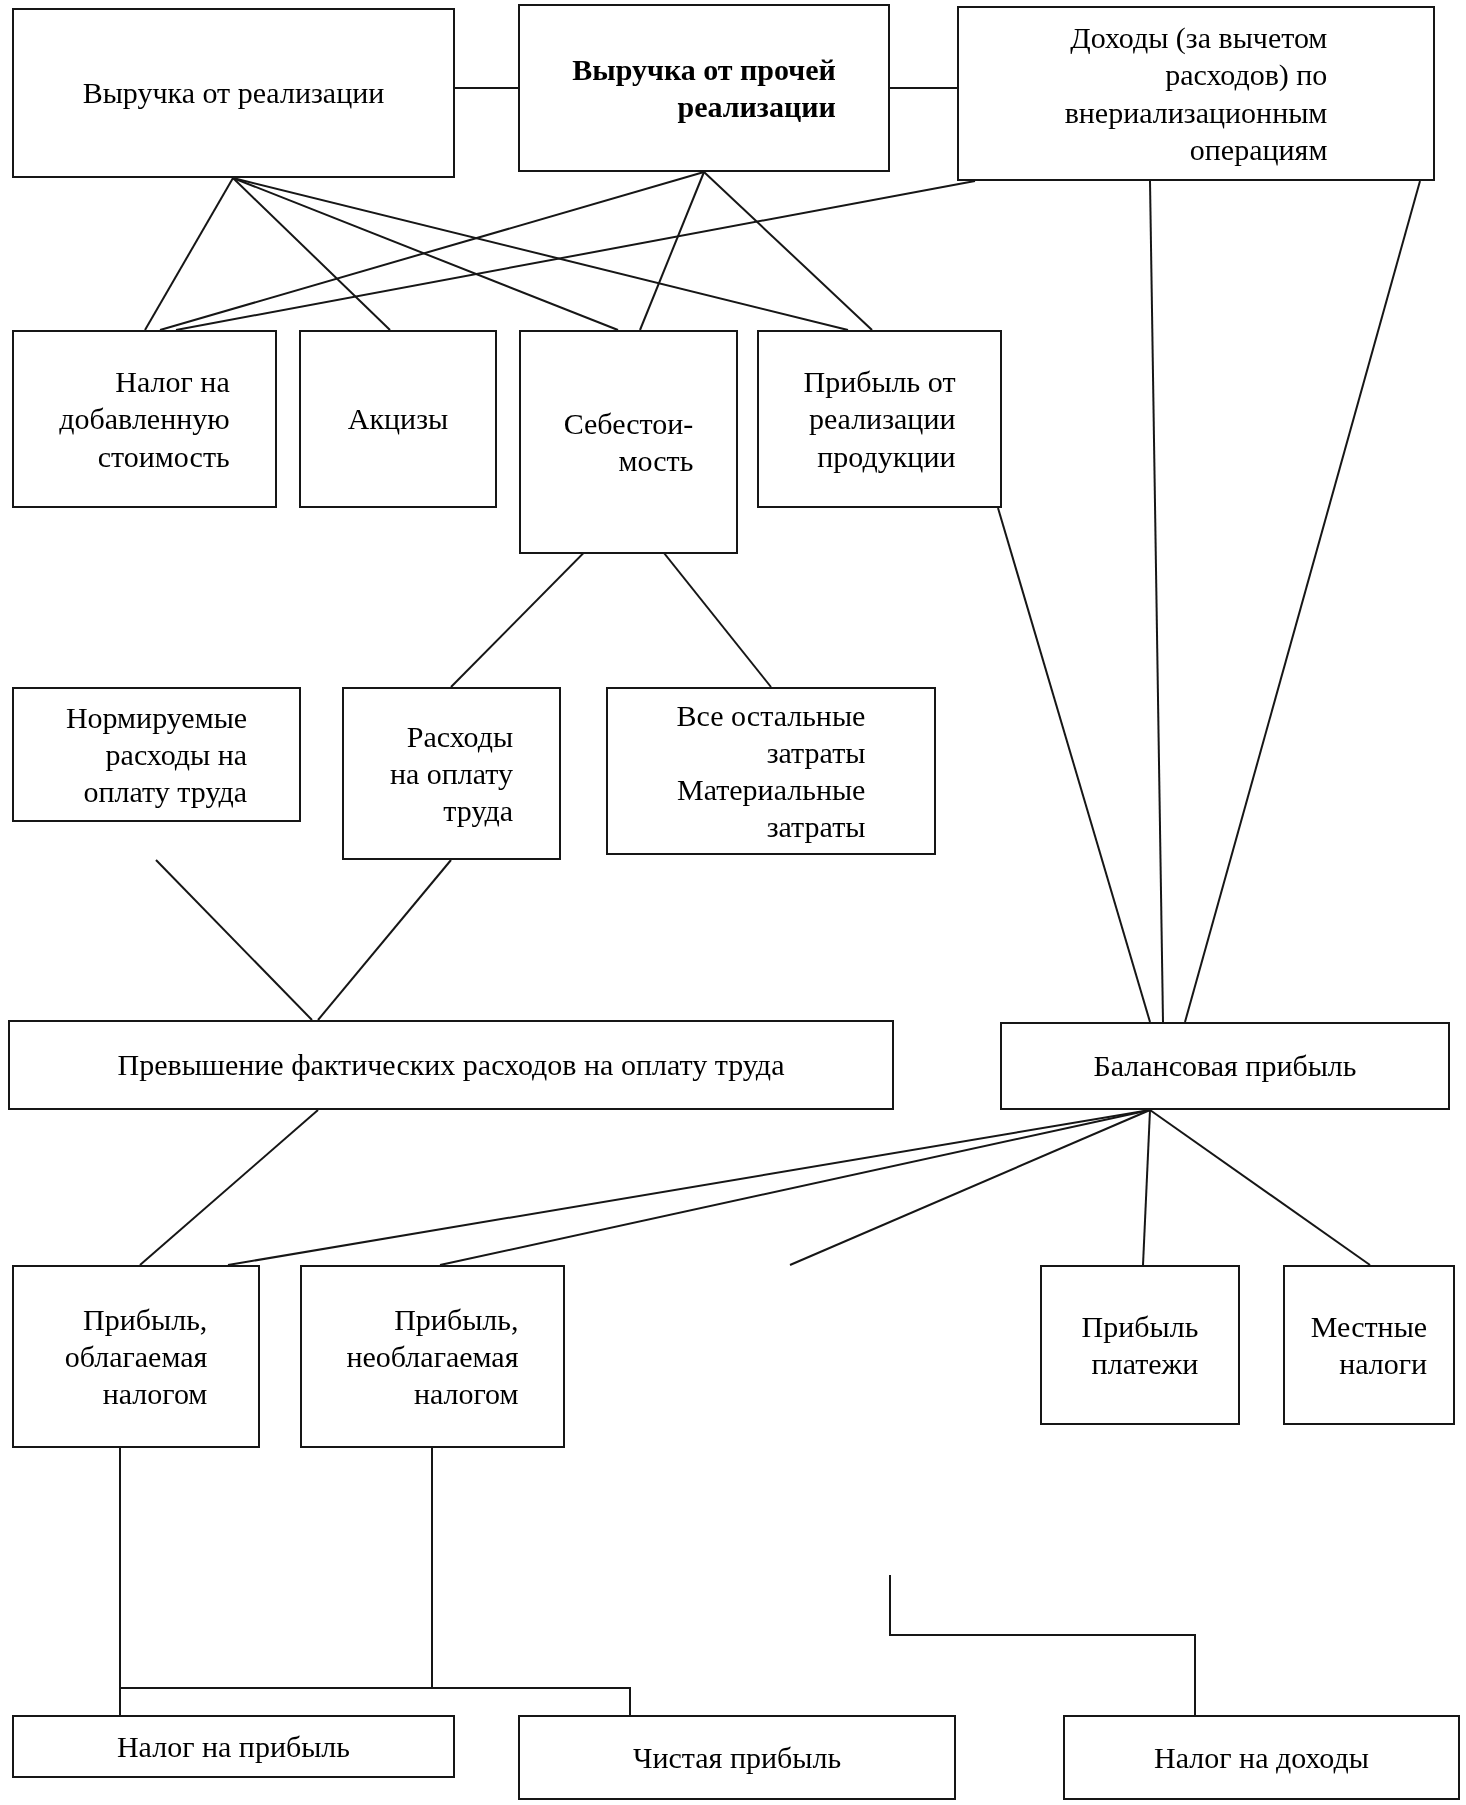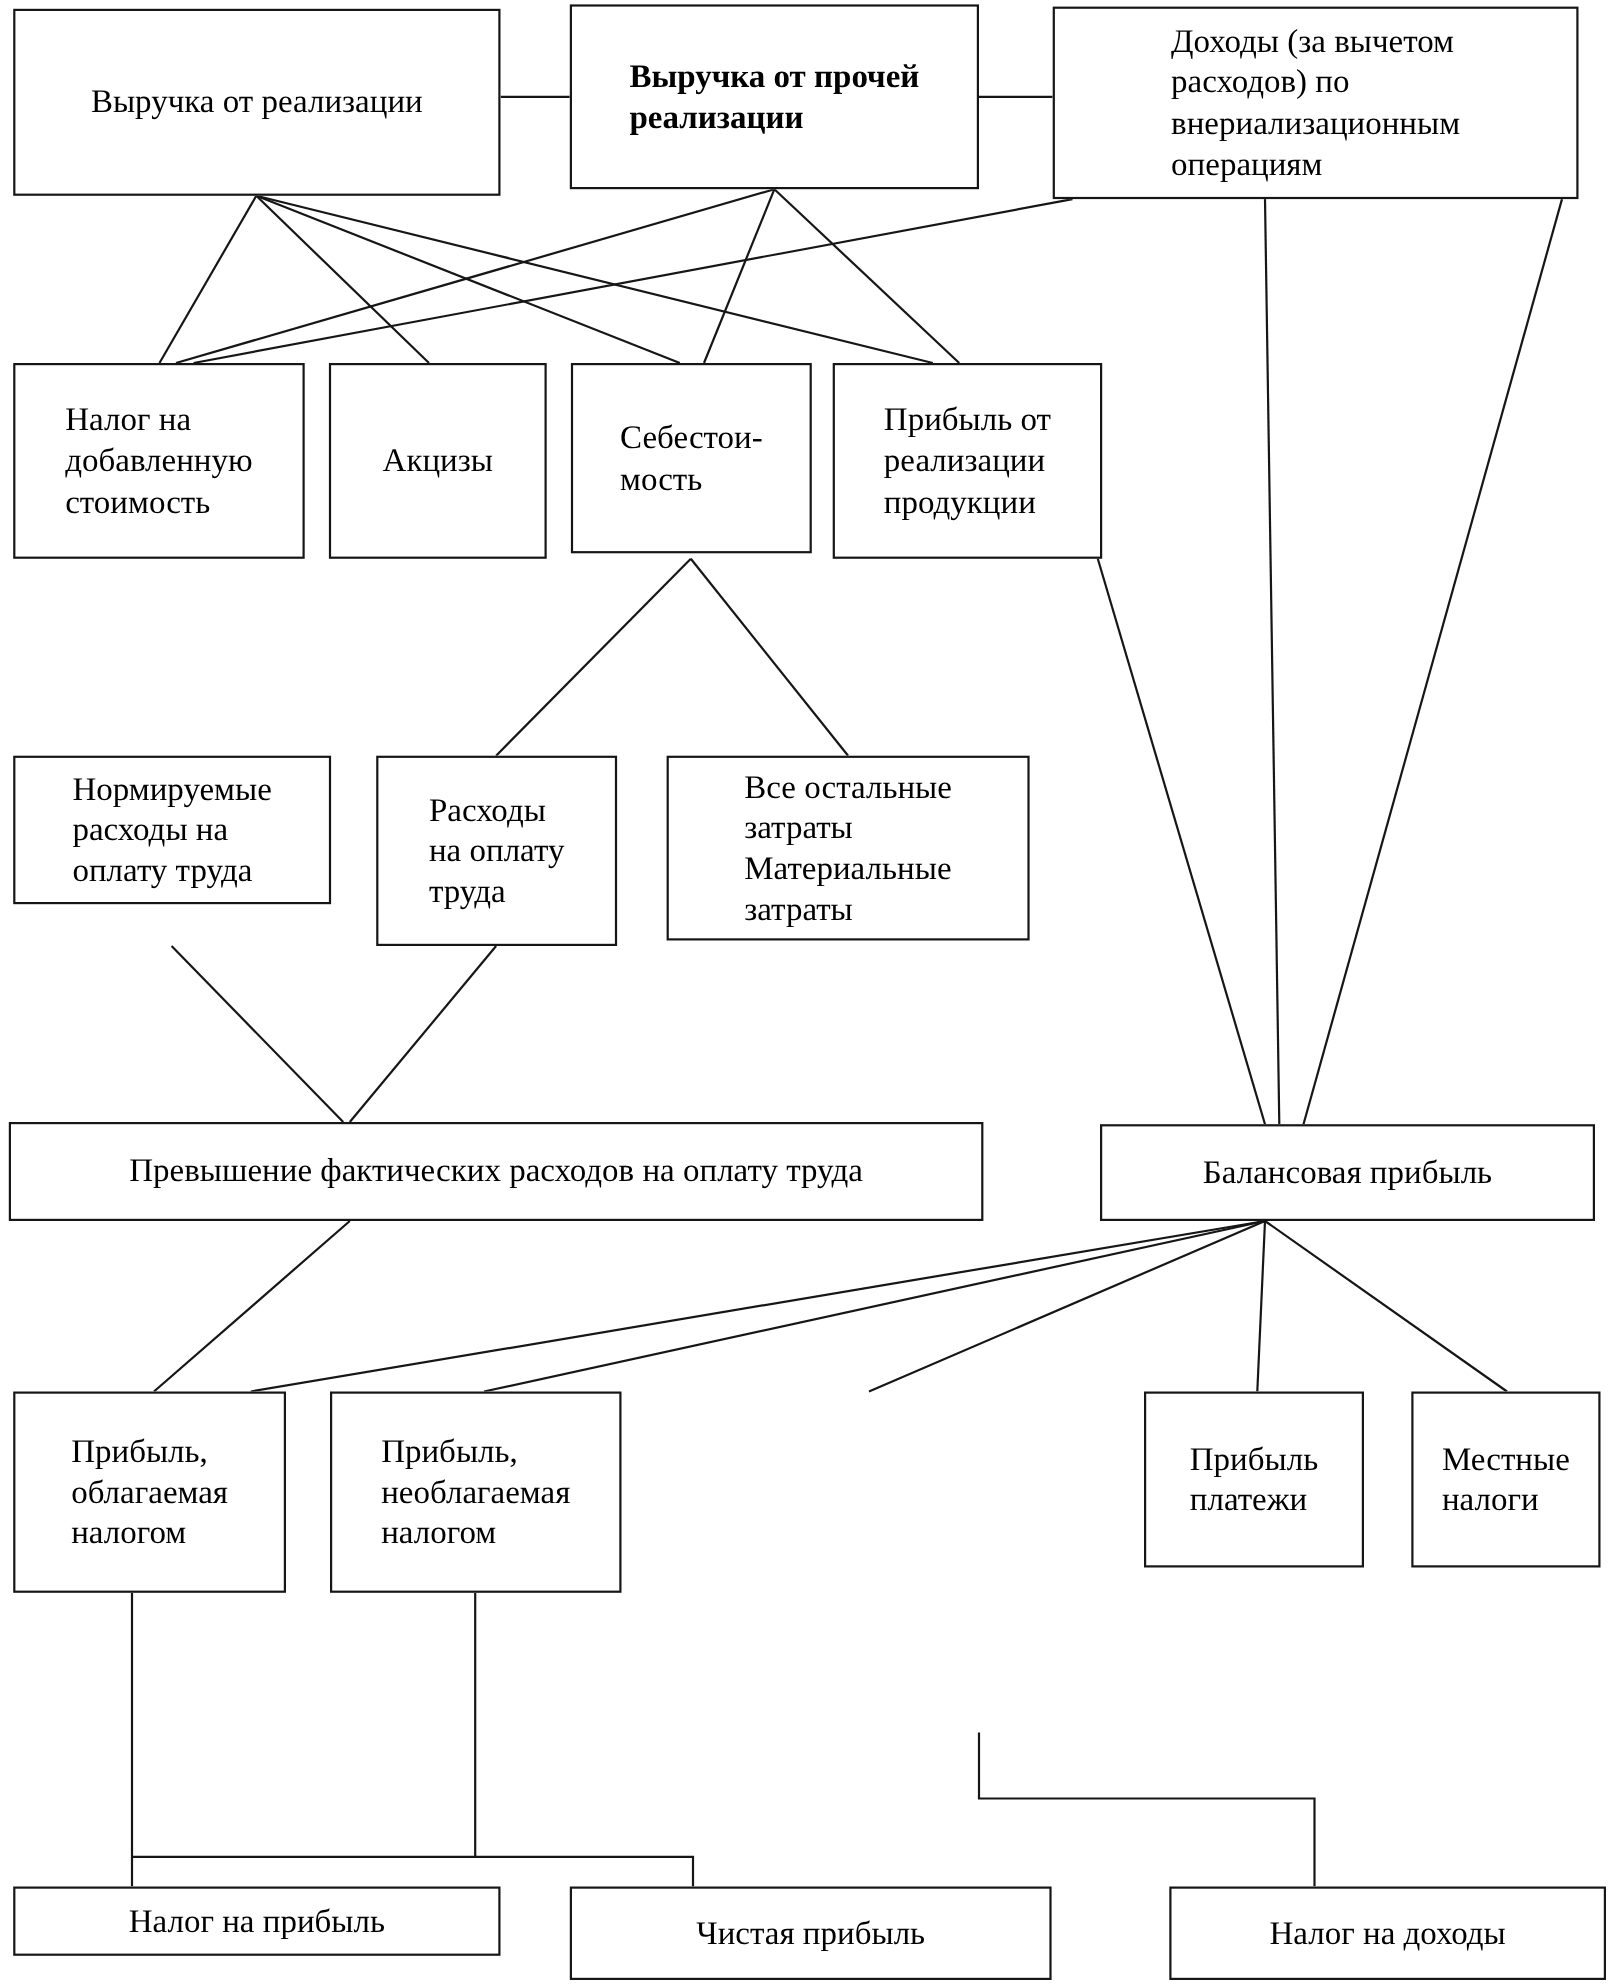--- a/index.html
+++ b/index.html
@@ -18,21 +18,21 @@
     border: 2px solid #161616;
     background: #ffffff;
     display: flex;
     align-items: center;
     justify-content: center;
     box-sizing: border-box;
     padding: 4px 6px;
   }
   .node span {
     display: block;
-    text-align: left;
+    text-align: right;
     font-size: 30px;
     line-height: 1.24;
     white-space: pre-line;
   }
   .node.bold span { font-weight: bold; }
 </style>
 </head>
 <body>
 
 <div class="canvas">
@@ -82,21 +82,21 @@
   </div>
 
   <div class="node" style="left:299px;top:330px;width:198px;height:178px">
     <span>Акцизы</span>
   </div>
   <div class="node" style="left:12px;top:330px;width:265px;height:178px">
     <span>Налог на
 добавленную
 стоимость</span>
   </div>
-  <div class="node" style="left:519px;top:330px;width:219px;height:173px">
+  <div class="node" style="left:519px;top:330px;width:219px;height:224px">
     <span>Себестои-
 мость</span>
   </div>
   <div class="node" style="left:757px;top:330px;width:245px;height:178px">
     <span>Прибыль от
 реализации
 продукции</span>
   </div>
 
   <div class="node" style="left:12px;top:687px;width:289px;height:135px">

